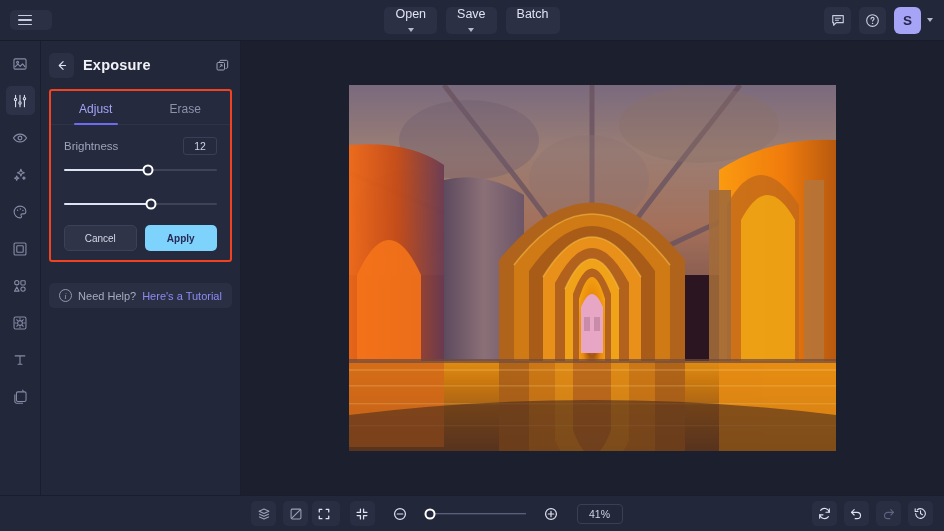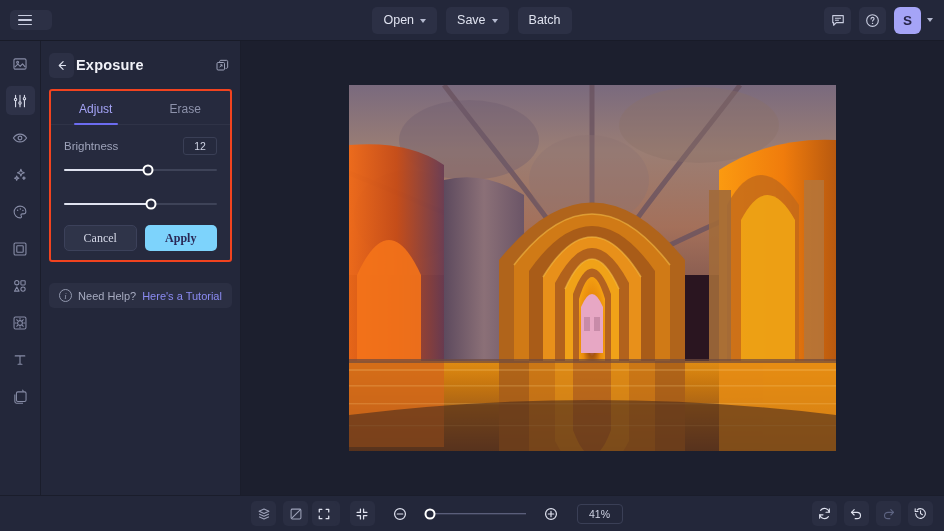--- a/index.html
+++ b/index.html
@@ -25,21 +25,21 @@
   }
   .brand-label { color: #e7e9f2; font-size: 12.5px; letter-spacing: .15px; }
   .hamburger { display: flex; flex-direction: column; gap: 3px; width: 14px; }
   .hamburger i { display: block; height: 1.6px; background: #c9cde0; border-radius: 2px; }
 
   .center-actions {
     position: absolute; left: 0; right: 0; top: 0; bottom: 0;
     display: flex; align-items: center; justify-content: center; gap: 9px;
     pointer-events: none;
   }
-  .center-actions > * { pointer-events: auto; }
+  .center-actions > * { pointer-events: auto; flex-direction: column; }
   .tb-btn {
     display: flex; align-items: center; gap: 6px;
     height: 27px; padding: 0 11px; border-radius: 5px;
     background: #2c3045; color: #dfe2ef; font-size: 12.5px;
     border: none; cursor: pointer; font-family: inherit;
   }
   .caret {
     width: 0; height: 0; border-left: 3.6px solid transparent;
     border-right: 3.6px solid transparent; border-top: 4.2px solid #b4b9cf;
     margin-top: 1px;
@@ -77,21 +77,21 @@
   .rail-item.active { background: #2e3248; }
   .rail-item svg { display: block; }
 
   
   .panel {
     width: 200px; min-width: 200px; background: #23273a;
     display: flex; flex-direction: column; border-right: 1px solid #1a1d2b;
     position: relative;
   }
   .panel-head {
-    height: 36px; display: flex; align-items: center; gap: 2px;
+    height: 36px; display: flex; align-items: center; gap: 9px;
     padding: 0 10px 0 8px; margin-top: 6px;
   }
   .back-btn {
     width: 25px; height: 25px; border-radius: 5px; background: #2c3045;
     display: flex; align-items: center; justify-content: center; cursor: pointer;
   }
   .panel-title { color: #f1f2f8; font-size: 14.5px; font-weight: bold; letter-spacing: .2px; }
   .panel-head-right { margin-left: auto; cursor: pointer; display: flex; }
 
   .card {
@@ -134,22 +134,22 @@
     transform: translate(-50%, -50%); cursor: grab;
   }
   .slider.active .fill { background: #8b8bf2; }
   .slider.active .thumb {
     width: 12px; height: 12px; border-color: #a5a4f7; background: #2b2f49;
     box-shadow: 0 0 0 3px rgba(140,140,240,.28);
   }
 
   .btn-row { display: flex; gap: 8px; padding: 14px 13px 0 13px; }
   .btn {
-    flex: 1; height: 26px; border-radius: 5px; font-size: 12px;
-    border: 1px solid transparent; cursor: pointer; font-family: Liberation Serif, serif;
+    flex: 1; height: 26px; border-radius: 5px; font-size: 10px;
+    border: 1px solid transparent; cursor: pointer; font-family: Liberation Sans, sans-serif;
   }
   .btn-cancel { background: #2f3449; color: #d5d8e7; border-color: #3c415a; }
   .btn-apply { background: #7dd3fc; color: #2a2856; font-weight: bold; }
 
   .help {
     margin: 10px 8px 0 8px; height: 25px; border-radius: 5px; background: #2b2f43;
     display: flex; align-items: center; justify-content: center; gap: 6px;
     font-size: 11px; color: #a7abc0; cursor: pointer;
   }
   .help a { color: #8b8bf2; text-decoration: none; }

